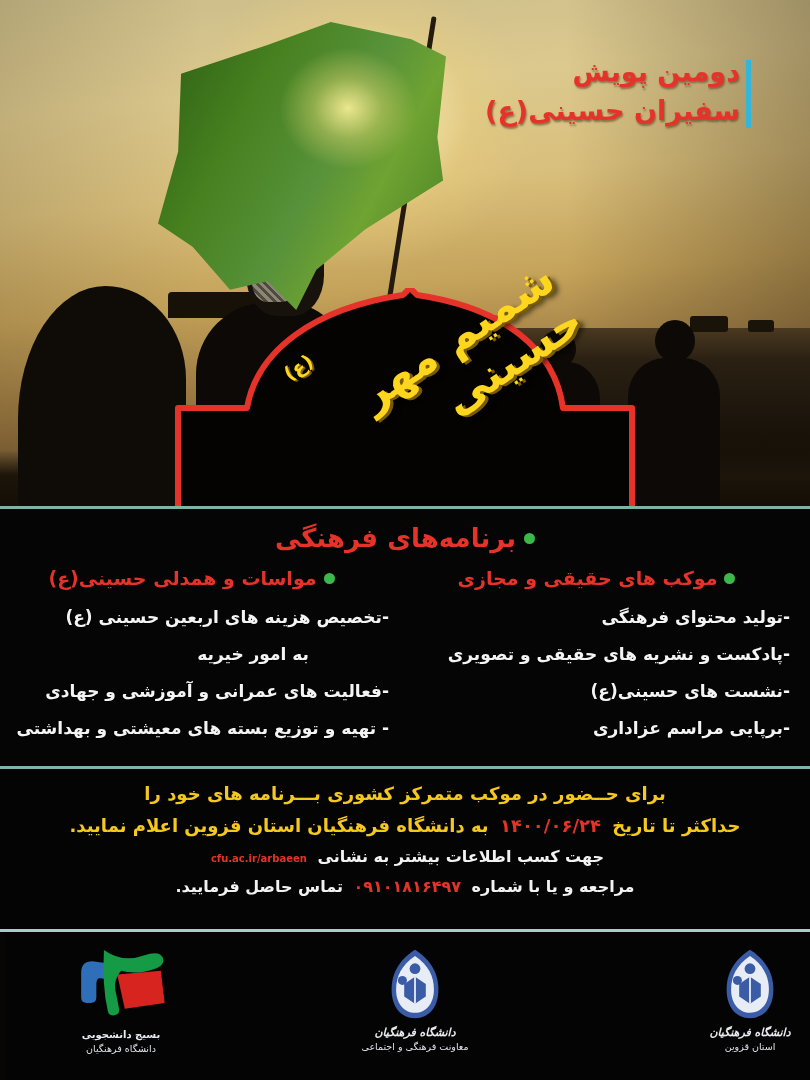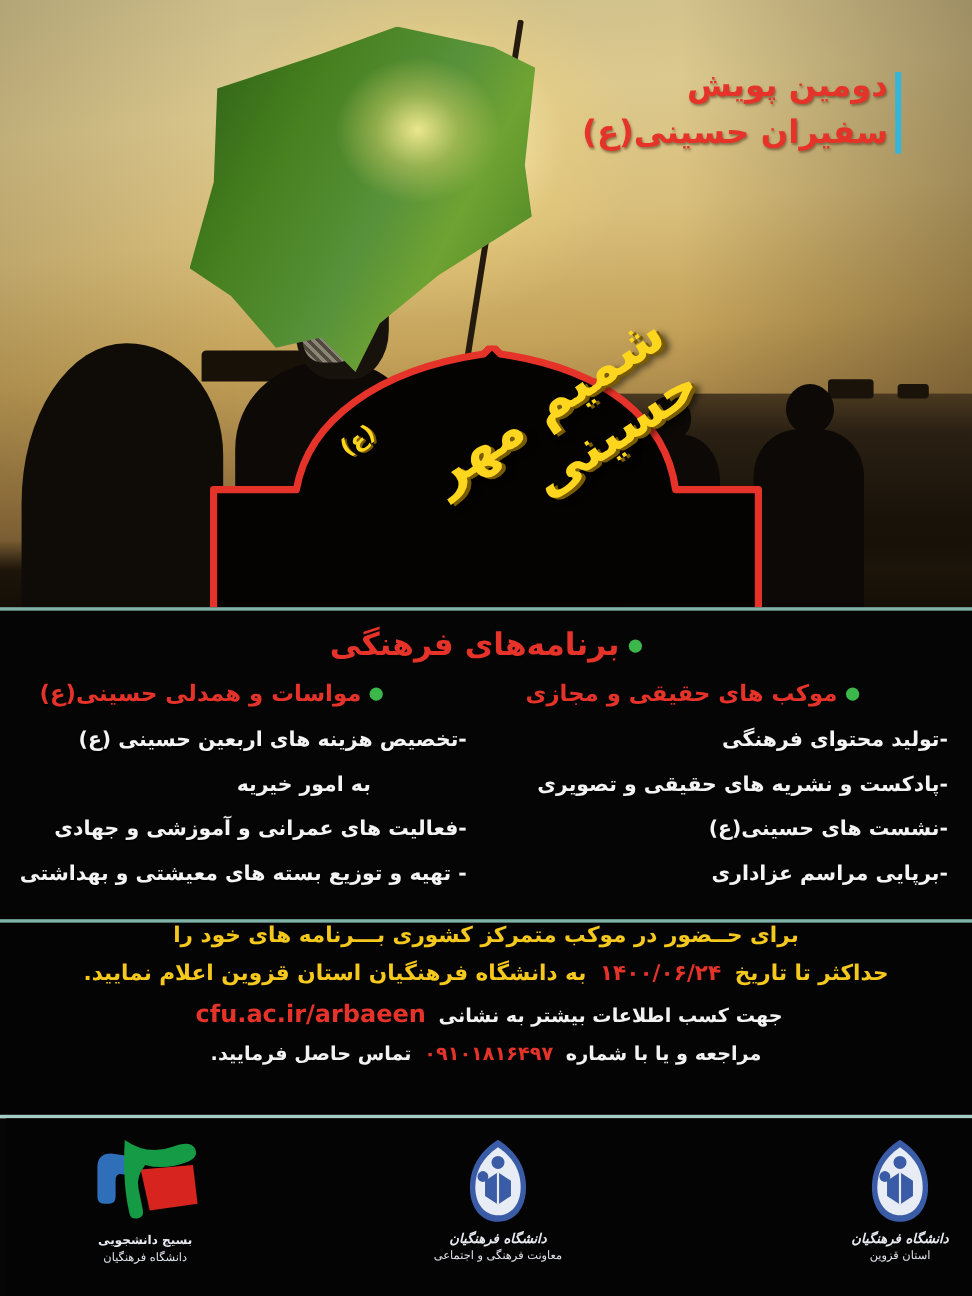--- a/index.html
+++ b/index.html
@@ -68,36 +68,36 @@
   .sep3{position:absolute;top:929px;background:#a5cec6;}
   
   .programs{position:absolute;left:0;top:509px;width:810px;height:257px;background:#060505;direction:rtl;}
   .prog-header{display:flex;justify-content:center;align-items:center;gap:8px;padding-top:14px;}
   .red-h{color:#e6332a;font-weight:bold;font-size:26px;text-shadow:0 1px 1px rgba(0,0,0,.8);}
   .dot{width:11px;height:11px;border-radius:50%;background:#3cb84a;display:inline-block;flex:none;}
   .cols{position:relative;width:810px;height:200px;margin-top:14px;}
   .col{position:absolute;top:0;width:405px;}
   .col-right{right:0;}
   .col-left{left:0;}
-  .col-header{display:flex;align-items:center;gap:7px;justify-content:flex-end;
-    padding-right:22px;margin-bottom:10px;padding-left:33px;}
+  .col-header{display:flex;align-items:center;gap:7px;justify-content:center;
+    padding-right:22px;margin-bottom:10px;}
   .col-header .red-h{font-size:19px;}
   .item{color:#f4f4f4;font-size:17px;font-weight:bold;line-height:37px;text-align:right;
     padding-right:20px;direction:rtl;text-shadow:0 1px 1px rgba(0,0,0,.9);}
   .col-left .item{padding-right:16px;}
   .item.indent{padding-right:96px;}
   
   .info{position:absolute;left:0;top:769px;width:810px;height:160px;background:#050404;
-    direction:rtl;text-align:center;padding-top:0;box-sizing:border-box;}
+    direction:rtl;text-align:center;padding-top:14px;box-sizing:border-box;}
   .info-line{margin:0 0 11px 0;}
   .yellow-t{color:#f5c81e;font-weight:bold;font-size:18px;}
   .white-t{color:#f2f2f2;font-weight:bold;font-size:16px;}
   .red-t{color:#e6332a;font-weight:bold;}
   .info-line .red-t{margin:0 5px;}
-  .url-t{font-size:20px;text-align:center;}
+  .url-t{font-size:10px;text-align:center;}
   
   .logos{position:absolute;left:5px;top:932px;width:810px;height:160px;background:#050404;}
   .logo-block{position:absolute;top:16px;text-align:center;}
   .logo-left{left:38px;width:156px;}
   .logo-center{left:328px;width:164px;}
   .logo-right{left:663px;width:164px;}
   .logo-art{display:block;margin:0 auto 6px auto;}
   .cap1{color:#e8ebf2;font-size:10px;font-weight:bold;line-height:14px;}
   .cap2{color:#dfe3ea;font-size:9.5px;line-height:13px;}
   .cap-callig{font-size:11px;font-style:italic;}

